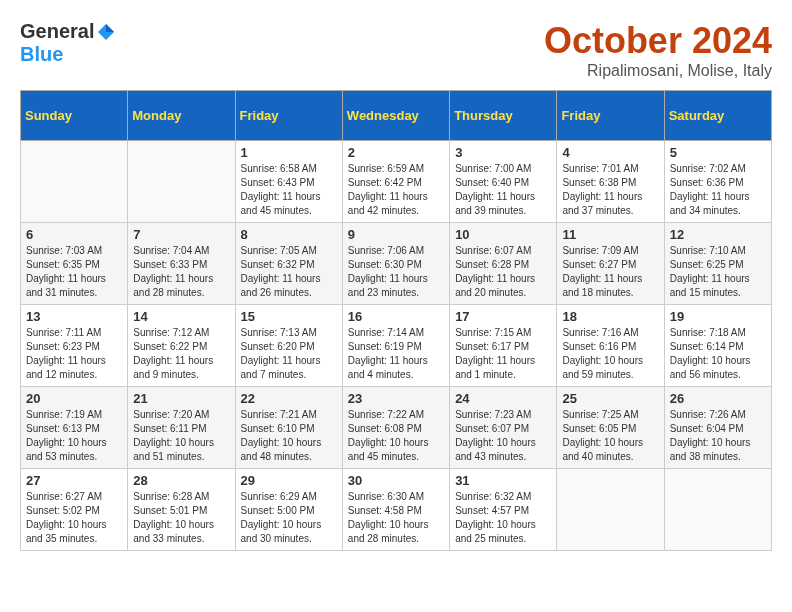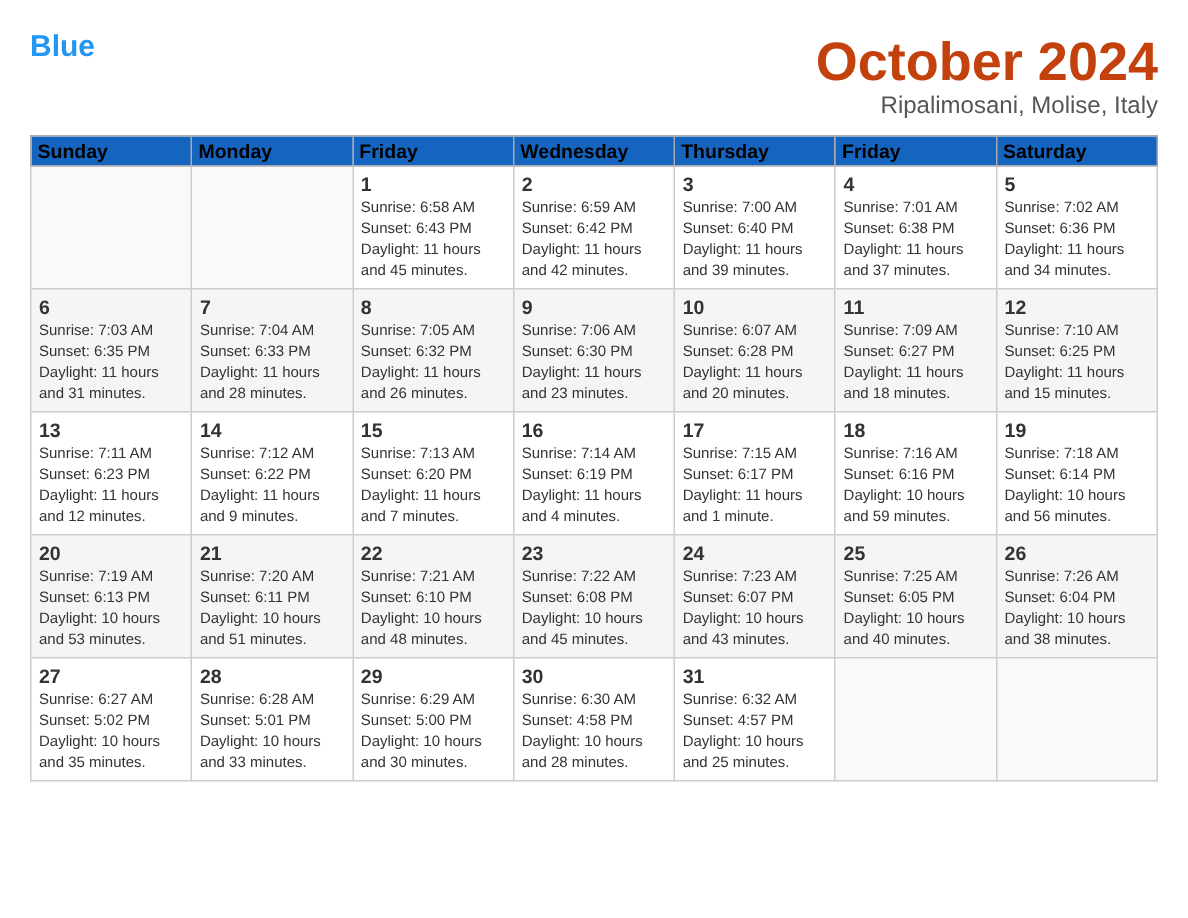--- a/index.html
+++ b/index.html
@@ -37,24 +37,24 @@
       font-size: 16px;
       color: #555;
     }
     table {
       width: 100%;
       border-collapse: collapse;
       table-layout: fixed;
     }
     thead tr th {
       background-color: #1565C0;
-      color: #000000;
+      color: #fde047;
       font-size: 13px;
       font-weight: bold;
-      padding: 2px 4px;
+      padding: 17px 4px;
       text-align: left;
       border: 1px solid #aaa;
     }
     tbody tr td {
       border: 1px solid #ccc;
       vertical-align: top;
       padding: 4px 5px;
       font-size: 10.5px;
       color: #333;
       height: 80px;
@@ -76,20 +76,27 @@
     }
     .empty-cell {
       background: #f9f9f9 !important;
     }
   </style>
 </head>
 <body>
 
 <div class="header">
   <div class="logo">
+    <div class="logo-row">
+      <span style="font-size:20px;font-weight:bold;color:#333;">General</span>
+      <svg width="20" height="20" viewBox="0 0 20 20" style="margin: 0 2px;">
+        <polygon points="10,2 18,10 10,18 2,10" fill="#2196F3"></polygon>
+        <polygon points="10,2 18,10 10,10" fill="#1565C0"></polygon>
+      </svg>
+    </div>
     <div>
       <span style="font-size:20px;font-weight:bold;color:#2196F3;">Blue</span>
     </div>
   </div>
   <div class="title-section">
     <div class="month-title">October 2024</div>
     <div class="subtitle">Ripalimosani, Molise, Italy</div>
   </div>
 </div>
 

